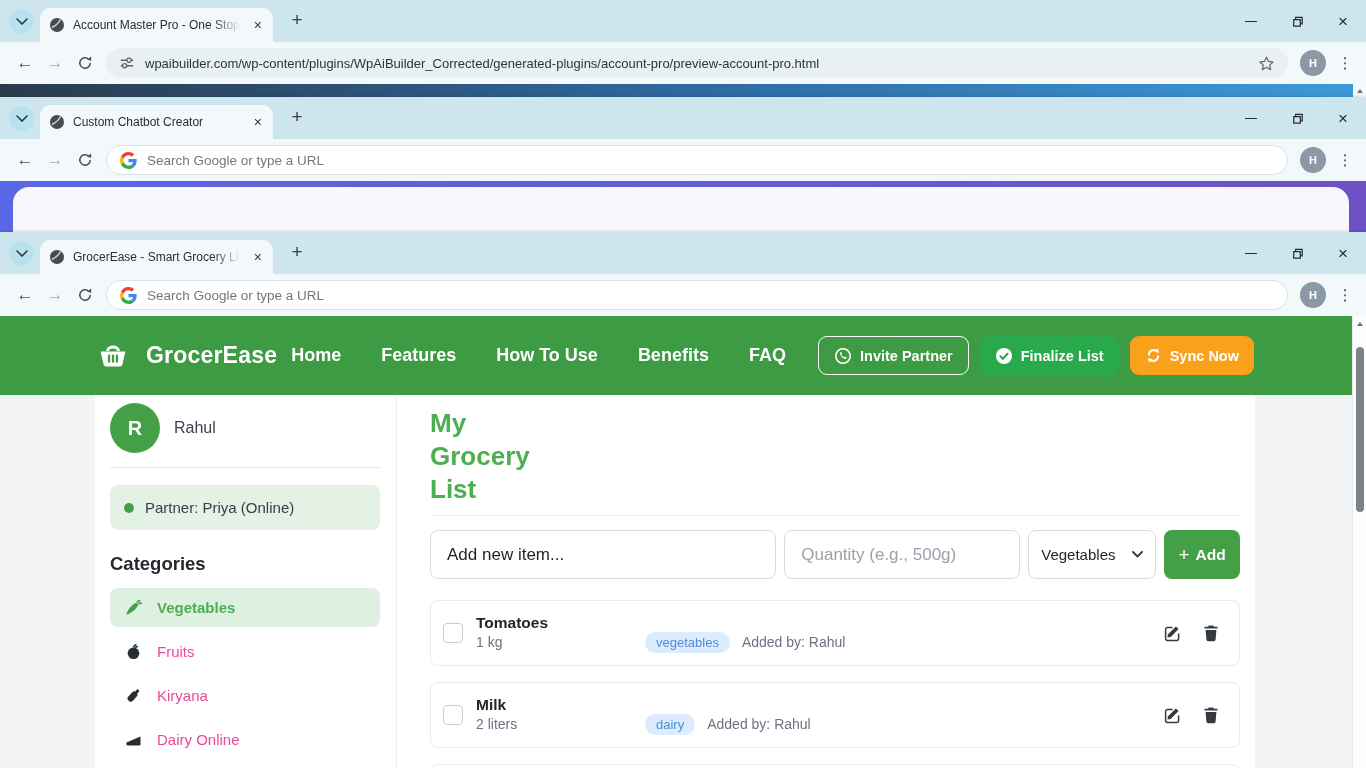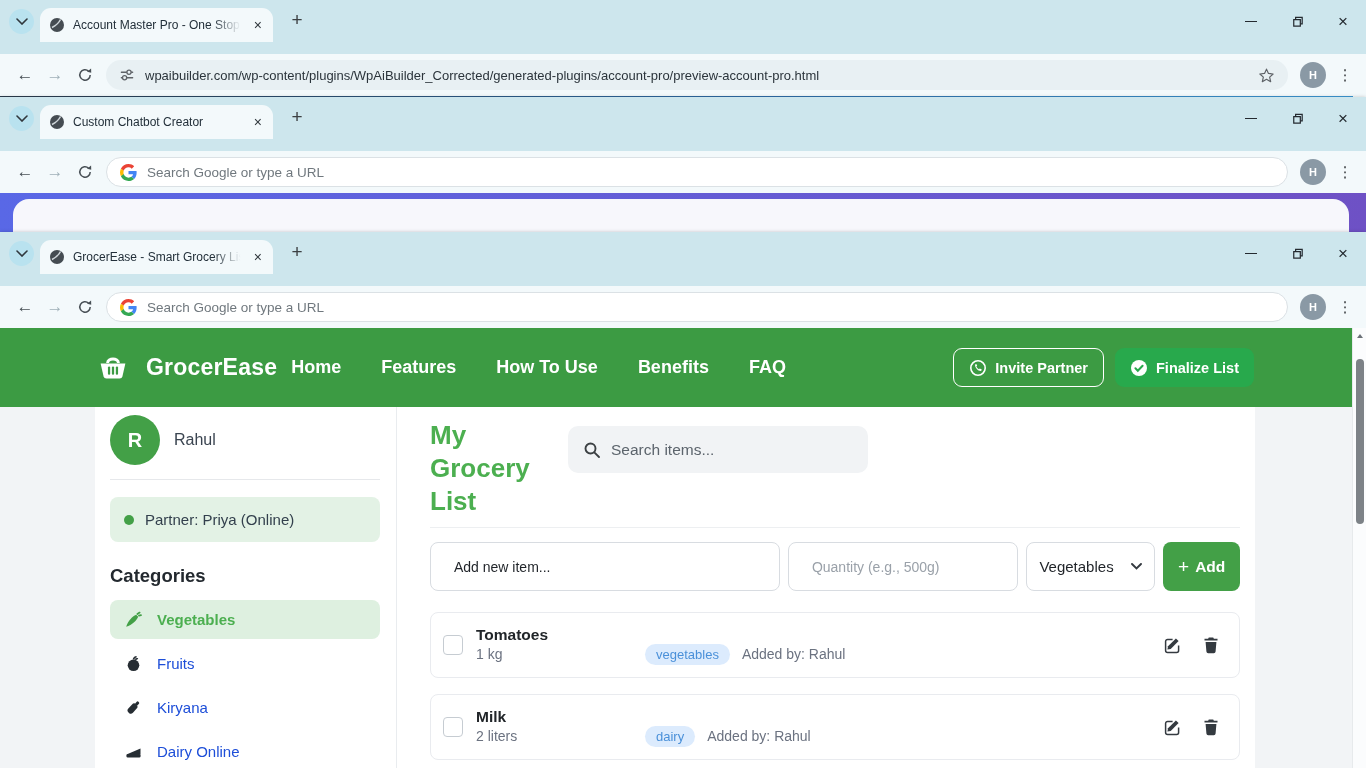--- a/index.html
+++ b/index.html
@@ -3,21 +3,21 @@
 <meta charset="utf-8">
 <style>
   * { margin:0; padding:0; box-sizing:border-box; }
   html,body { width:1366px; height:768px; overflow:hidden; background:#c9d2d6;
     font-family:"Liberation Sans", sans-serif; }
   .screen { position:relative; width:1366px; height:768px; }
 
   
   .win { position:absolute; left:0; width:1366px; background:#f3f9fb;
     box-shadow:0 1px 4px rgba(0,0,0,.35); }
-  .titlebar { position:relative; height:54px; background:#cde6ed; }
+  .titlebar { position:relative; height:42px; background:#cde6ed; }
   .chevbtn { position:absolute; left:9px; top:9px; width:25px; height:25px; border-radius:50%;
     background:#b9e2ef; display:flex; align-items:center; justify-content:center; }
   .tab { position:absolute; left:40px; top:8px; width:233px; height:34px; background:#f3f9fb;
     border-radius:11px 11px 0 0; display:flex; align-items:center; padding:0 9px; gap:8px; }
   .tabtitle { flex:1; font-size:12px; color:#23303a; white-space:nowrap; overflow:hidden;
     -webkit-mask-image:linear-gradient(90deg,#000 82%,transparent 98%);
     mask-image:linear-gradient(90deg,#000 82%,transparent 98%); }
   .tabclose { font-size:14px; color:#30373d; line-height:1; padding:0 2px; }
   .newtab { position:absolute; left:284px; top:7px; width:26px; height:26px; font-size:19px;
     color:#3c4043; display:flex; align-items:center; justify-content:center; }
@@ -76,35 +76,35 @@
   .user { display:flex; align-items:center; gap:14px; padding:0 0 14px; }
   .avatarR { width:50px; height:50px; border-radius:50%; background:#43a047; color:#fff;
     font-size:20px; font-weight:700; display:flex; align-items:center; justify-content:center; }
   .username { font-size:16px; color:#3a4450; }
   .sdivider { border-top:1px solid #e6e8eb; margin:0 0 17px; }
   .partner { background:#e3f2e5; border-radius:8px; padding:0 14px; height:45px; display:flex;
     align-items:center; gap:11px; font-size:15px; color:#33404d; }
   .gdot { width:10px; height:10px; border-radius:50%; background:#43a047; flex:none; }
   .cattitle { font-size:18.5px; font-weight:800; color:#23292f; margin:23px 0 13px; }
   .cat { display:flex; align-items:center; gap:15px; height:39px; padding:0 14px; border-radius:8px;
-    font-size:15px; color:#1d4ed8; margin-bottom:5px; }
+    font-size:15px; color:#ec4899; margin-bottom:5px; }
   .cat.active { background:#def0e0; color:#4caf50; font-weight:700; }
   .caticon { width:18px; display:flex; justify-content:center; }
 
   .main { width:858px; background:#fff; padding:12px 15px 0 33px; }
   .mainhead { display:flex; }
   .gtitle { width:138px; font-size:26px; font-weight:800; color:#4caf50; line-height:1.27; }
   .gsearch { width:300px; height:47px; background:#f1f3f5; border-radius:10px; display:flex;
     align-items:center; gap:10px; padding:0 15px; margin-top:7px; border:none; }
   .gsearch input { border:none; background:transparent; outline:none; flex:1; font-size:15.5px;
     font-family:"Liberation Sans", sans-serif; color:#3c444c; }
   .gsearch input::placeholder { color:#5c646c; opacity:1; }
   .hr2 { border-top:1px solid #edeff1; margin-top:9px; }
   .addrow { display:flex; gap:8px; margin-top:14px; }
-  .tin { height:49px; border:1px solid #d8dce1; border-radius:8px; padding:0 23px; font-size:14px;
+  .tin { height:49px; border:1px solid #d8dce1; border-radius:8px; padding:0 16px; font-size:17px;
     font-family:"Liberation Sans", sans-serif; color:#1f2328; outline:none; background:#fff; }
   .tin.item { width:359px; } .tin.item::placeholder { color:#1f2328; opacity:1; }
   .tin.qty { width:236px; } .tin.qty::placeholder { color:#9aa1a9; opacity:1; }
   .gselect { width:132px; height:49px; border:1px solid #d8dce1; border-radius:8px; display:flex;
     align-items:center; justify-content:space-between; padding:0 12px; font-size:15px; color:#1f2328;
     background:#fff; }
   .addbtn { width:79px; height:49px; background:#43a047; border:none; border-radius:8px; color:#fff;
     font-size:15.5px; font-weight:600; display:flex; align-items:center; justify-content:center;
     gap:6px; font-family:"Liberation Sans", sans-serif; }
   .addbtn .plus { font-size:19px; font-weight:400; }
@@ -360,20 +360,33 @@
           </button>
           <button class="gbtn finalize">
             <span>
               <svg width="18" height="18" viewBox="0 0 18 18">
                   <circle cx="9" cy="9" r="8" fill="#fff"></circle>
                   <path d="M5.4 9.3 l2.4 2.4 4.8-5" stroke="#28a94c" stroke-width="2" fill="none" stroke-linecap="round"></path>
                 </svg>
             </span>
             <span>Finalize List</span>
           </button>
+          <button class="gbtn sync">
+            <span>
+              <svg width="17" height="17" viewBox="0 0 20 20">
+                  <g stroke="#fff" stroke-width="2.3" fill="none" stroke-linecap="round">
+                    <path d="M4.5 9 a6 6 0 0 1 10.4-3.5"></path>
+                    <path d="M15.5 11 a6 6 0 0 1-10.4 3.5"></path>
+                  </g>
+                  <polygon points="15.6,1.4 16,6.8 10.8,5.6" fill="#fff"></polygon>
+                  <polygon points="4.4,18.6 4,13.2 9.2,14.4" fill="#fff"></polygon>
+                </svg>
+            </span>
+            <span>Sync Now</span>
+          </button>
         </div>
       </div>
 
       <div class="app">
         <div class="gutter l"></div>
 
         <div class="sidebar">
           <div class="user">
             <div class="avatarR">R</div>
             <div class="username">Rahul</div>
@@ -425,29 +438,20 @@
                   <rect x="1.5" y="11" width="14" height="3.4" rx="1.2" fill="#262d33"></rect>
                 </svg>
             </span>
             <span>Dairy Online</span>
           </div>
         </div>
 
         <div class="main">
           <div class="mainhead">
             <div class="gtitle">My Grocery List</div>
-            <div class="gsearch">
-              <span>
-                <svg width="18" height="18" viewBox="0 0 18 18">
-                    <circle cx="7.5" cy="7.5" r="5" stroke="#3c4043" stroke-width="1.9" fill="none"></circle>
-                    <line x1="11.3" y1="11.3" x2="16" y2="16" stroke="#3c4043" stroke-width="1.9" stroke-linecap="round"></line>
-                  </svg>
-              </span>
-              <input placeholder="Search items..." style="">
-            </div>
           </div>
           <div class="hr2"></div>
 
           <div class="addrow">
             <input class="tin item" placeholder="Add new item..." style="">
             <input class="tin qty" placeholder="Quantity (e.g., 500g)" style="">
             <div class="gselect">
               <span>Vegetables</span>
               <span>
                 <svg width="11" height="7" viewBox="0 0 11 7">

